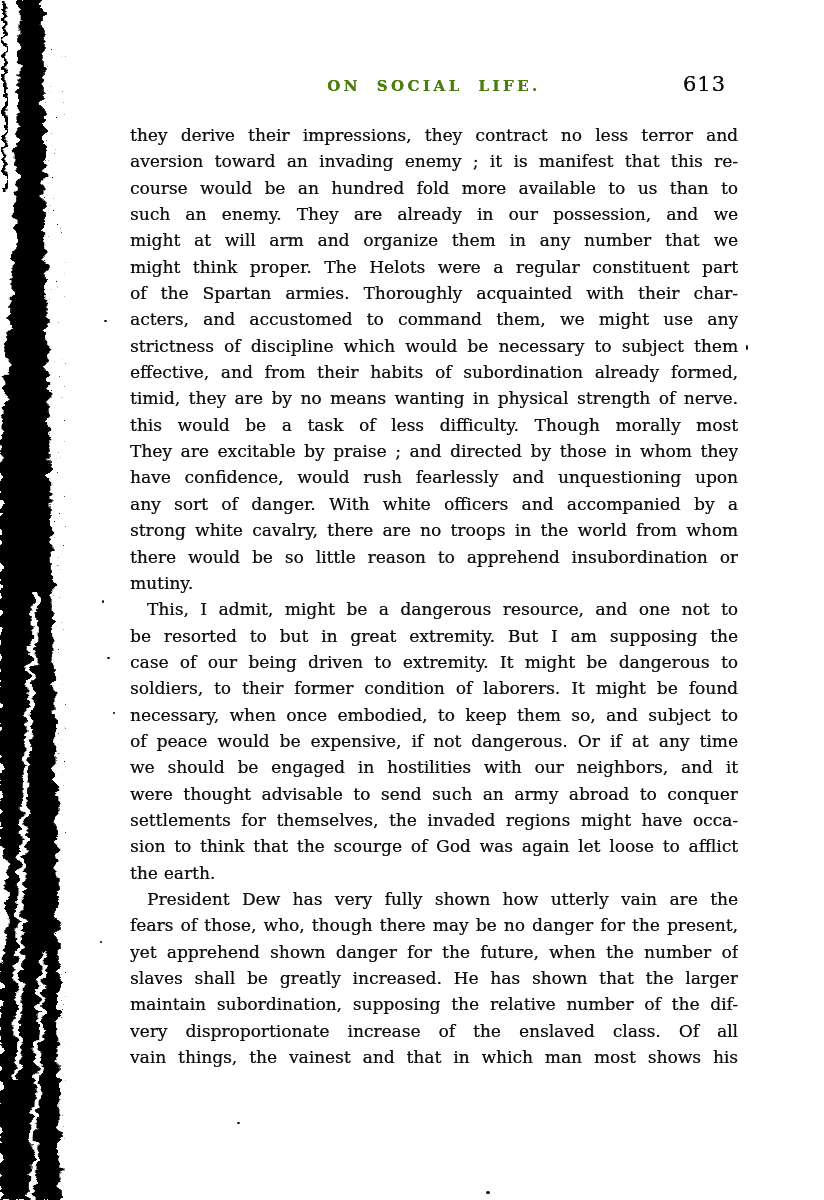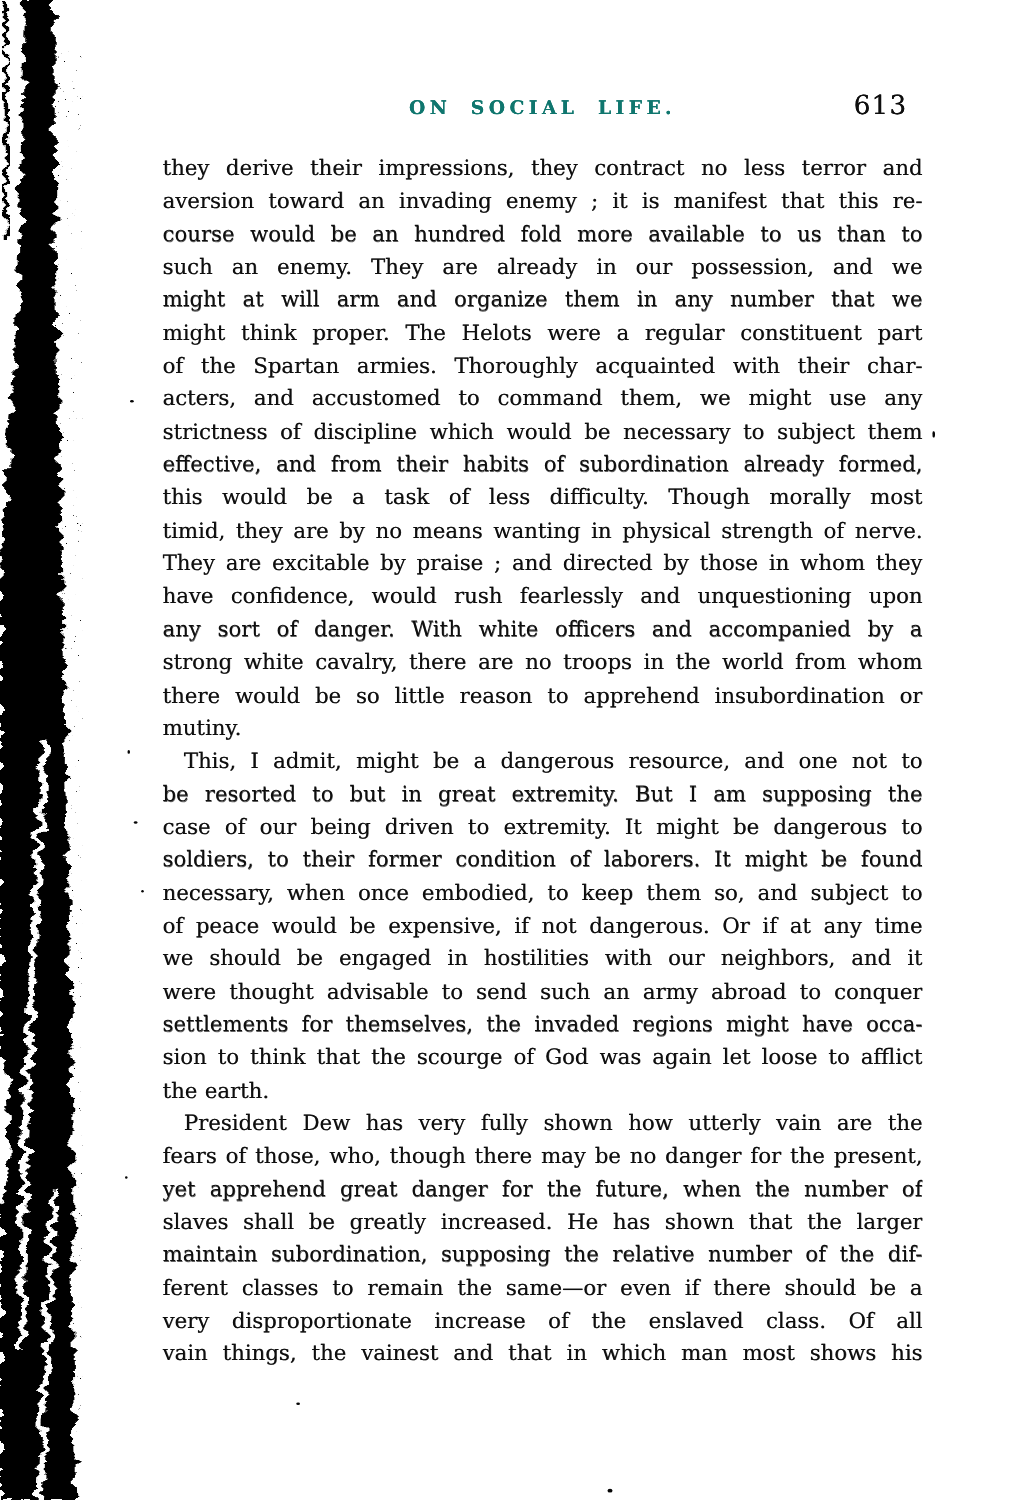--- a/index.html
+++ b/index.html
@@ -40,21 +40,21 @@
   .running-title {
     position: absolute;
     left: 0;
     right: 0;
     top: 1px;
     text-align: center;
     font-size: 15px;
     font-weight: bold;
     letter-spacing: 3.5px;
     word-spacing: 7px;
-    color: #0f766e;
+    color: #4d7c0f;
     text-shadow: 0 0 0.4px currentColor;
   }
   .page-number {
     position: absolute;
     right: 12px;
     top: -4px;
     font-size: 21px;
     letter-spacing: 1px;
     text-shadow: 0 0 0.4px currentColor;
   }
@@ -129,45 +129,44 @@
         <div class="line">they derive their impressions, they contract no less terror and</div>
         <div class="line">aversion toward an invading enemy ; it is manifest that this re-</div>
         <div class="line">course would be an hundred fold more available to us than to</div>
         <div class="line">such an enemy. They are already in our possession, and we</div>
         <div class="line">might at will arm and organize them in any number that we</div>
         <div class="line">might think proper. The Helots were a regular constituent part</div>
         <div class="line">of the Spartan armies. Thoroughly acquainted with their char-</div>
         <div class="line">acters, and accustomed to command them, we might use any</div>
         <div class="line">strictness of discipline which would be necessary to subject them</div>
         <div class="line">effective, and from their habits of subordination already formed,</div>
+        <div class="line">timid, they are by no means wanting in physical strength of nerve.</div>
         <div class="line">this would be a task of less difficulty. Though morally most</div>
-        <div class="line">timid, they are by no means wanting in physical strength of nerve.</div>
         <div class="line">They are excitable by praise ; and directed by those in whom they</div>
         <div class="line">have confidence, would rush fearlessly and unquestioning upon</div>
         <div class="line">any sort of danger. With white officers and accompanied by a</div>
         <div class="line">strong white cavalry, there are no troops in the world from whom</div>
         <div class="line">there would be so little reason to apprehend insubordination or</div>
         <div class="line para-end">mutiny.</div>
         <div class="line indent">This, I admit, might be a dangerous resource, and one not to</div>
         <div class="line">be resorted to but in great extremity. But I am supposing the</div>
         <div class="line">case of our being driven to extremity. It might be dangerous to</div>
         <div class="line">soldiers, to their former condition of laborers. It might be found</div>
         <div class="line">necessary, when once embodied, to keep them so, and subject to</div>
         <div class="line">of peace would be expensive, if not dangerous. Or if at any time</div>
         <div class="line">we should be engaged in hostilities with our neighbors, and it</div>
         <div class="line">were thought advisable to send such an army abroad to conquer</div>
         <div class="line">settlements for themselves, the invaded regions might have occa-</div>
         <div class="line">sion to think that the scourge of God was again let loose to afflict</div>
         <div class="line para-end">the earth.</div>
         <div class="line indent">President Dew has very fully shown how utterly vain are the</div>
         <div class="line">fears of those, who, though there may be no danger for the present,</div>
-        <div class="line">yet apprehend great danger for the future, when the number of</div>
+        <div class="line">yet apprehend shown danger for the future, when the number of</div>
         <div class="line">slaves shall be greatly increased. He has shown that the larger</div>
         <div class="line">maintain subordination, supposing the relative number of the dif-</div>
-        <div class="line">ferent classes to remain the same—or even if there should be a</div>
         <div class="line">very disproportionate increase of the enslaved class. Of all</div>
         <div class="line">vain things, the vainest and that in which man most shows his</div>
       </div>
   </div>
 
   <div class="speck s1"></div>
   <div class="speck s2"></div>
   <div class="speck s3"></div>
   <div class="speck s4"></div>
   <div class="speck s5"></div>

